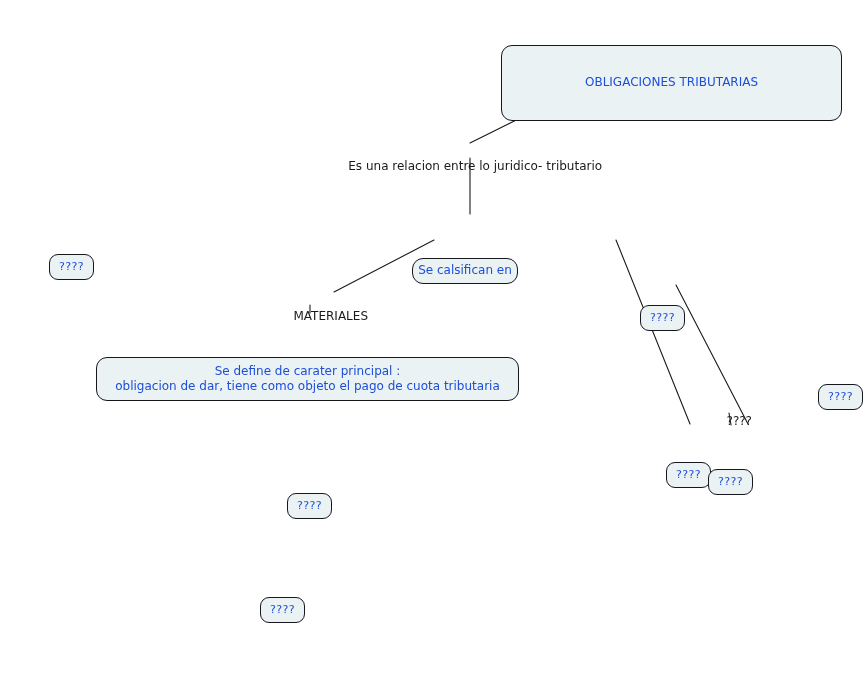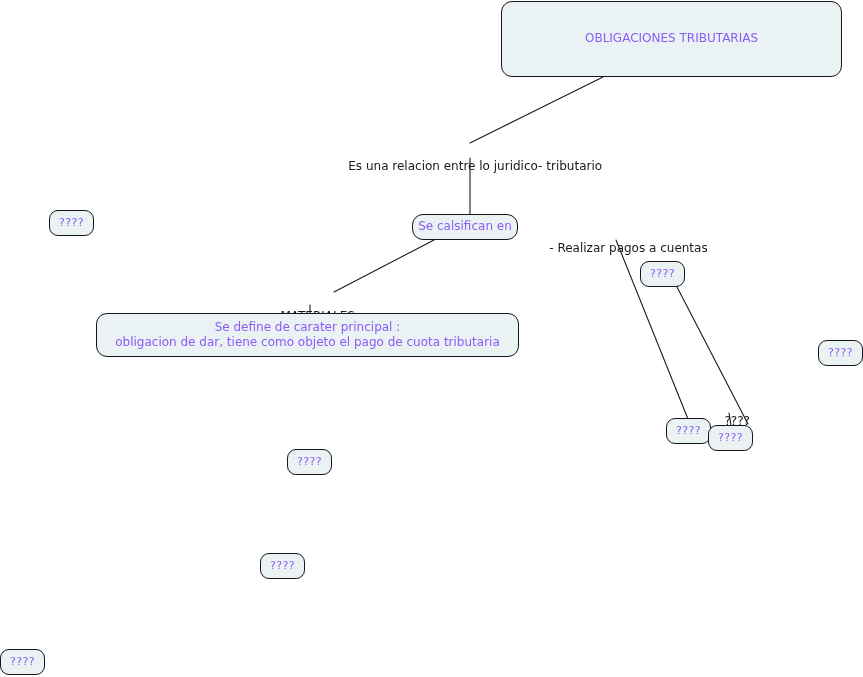--- a/index.html
+++ b/index.html
@@ -22,43 +22,44 @@
     width: 863px;
     height: 677px;
     pointer-events: none;
   }
   .node {
     position: absolute;
     box-sizing: border-box;
     background: #eaf2f4;
     border: 1px solid #16161d;
     border-radius: 9px;
-    color: #8b5cf6;
+    color: #1d4ed8;
     display: flex;
     align-items: center;
     justify-content: center;
     text-align: center;
     line-height: 1.28;
     white-space: pre;
+    margin-top: 44px;
   }
   .node.big {
     border-radius: 11px;
     font-size: 12px;
   }
   .node.mini {
     border-radius: 9px;
     font-size: 11px;
     letter-spacing: 0.4px;
   }
   .plain {
     position: absolute;
     color: #1a1a1a;
     font-size: 12px;
     white-space: pre;
-    text-align: center;
+    text-align: right;
     line-height: 1.3;
   }
 </style>
 </head>
 <body>
 
 <div id="canvas">
 
   <svg id="edges" viewBox="0 0 863 677" width="863" height="677">
     <g stroke="#1a1a1a" stroke-width="1.1" fill="none" stroke-linecap="round">
@@ -77,23 +78,20 @@
   </div>
 
   <div class="plain" style="left:333px; top:143px; width:259px;">
     <span>Es una relacion entre lo juridico- tributario</span>
   </div>
 
   <div class="node big" style="left:412px; top:214px; width:106px; height:26px;">
     <span>Se calsifican en</span>
   </div>
 
-  <div class="plain" style="left:534px; top:225px; width:160px; text-align:left;">
-    <span>- Realizar pagos a cuentas</span>
-  </div>
 
   <div class="plain" style="left:252px; top:293px; width:116px;">
     <span>MATERIALES</span>
   </div>
 
   <div class="node big" style="left:96px; top:313px; width:423px; height:44px;">
     <span>Se define de carater principal :
 obligacion de dar, tiene como objeto el pago de cuota tributaria</span>
   </div>
 

